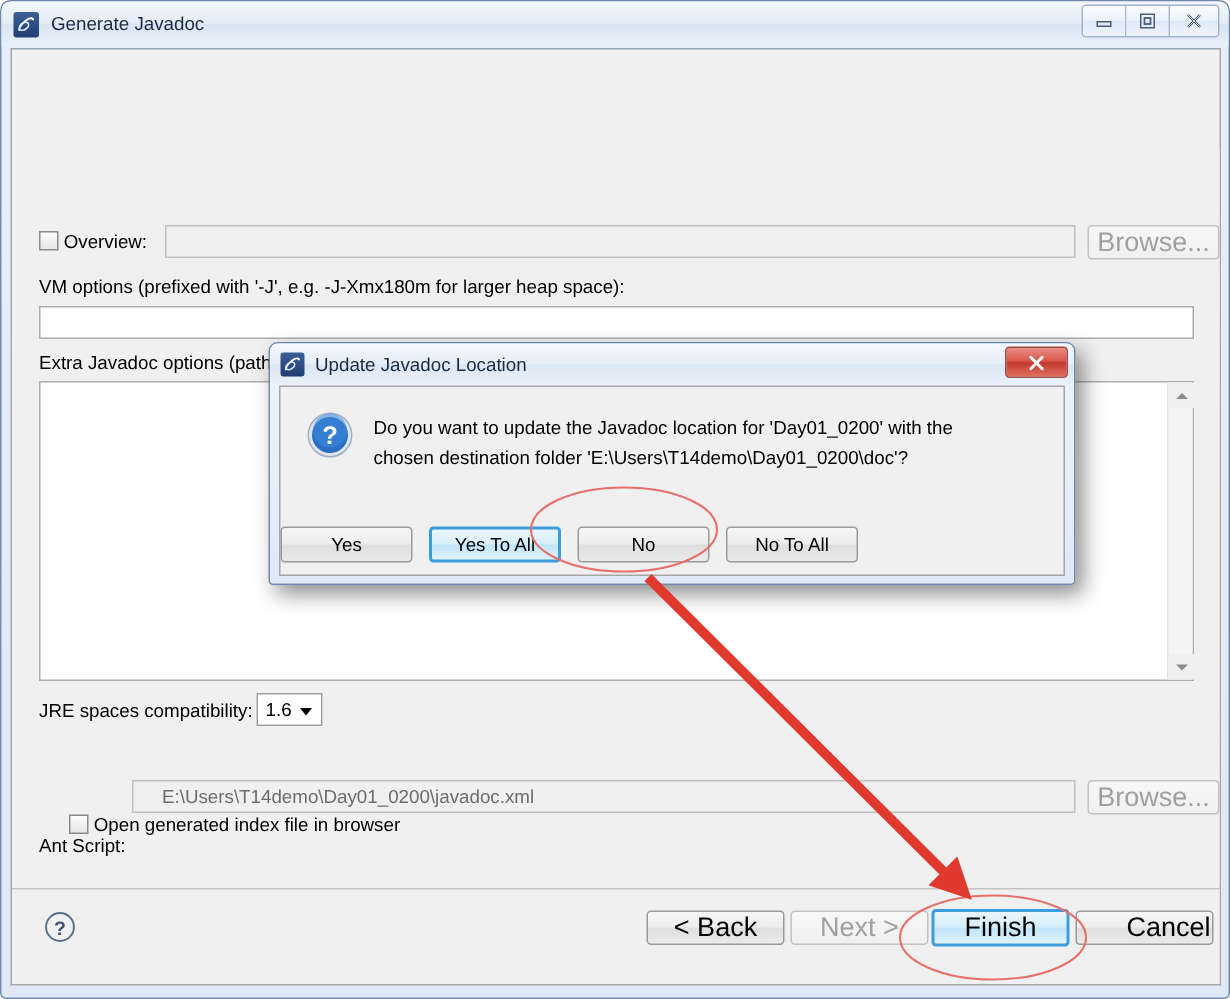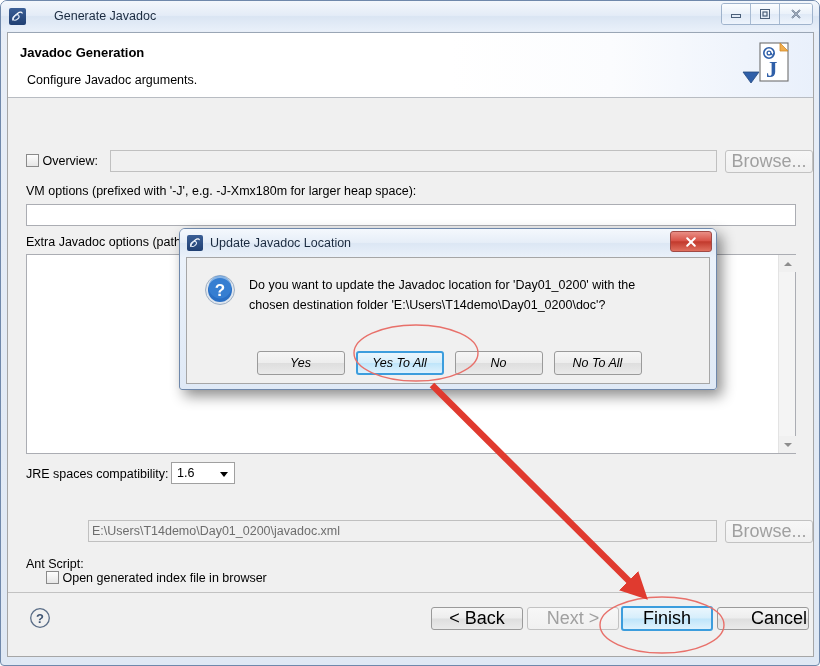--- a/index.html
+++ b/index.html
@@ -25,21 +25,20 @@
 
   
   #titlebar {
     position: absolute;
     left: 0; top: 0;
     width: 818px; height: 30px;
     border-radius: 6px 6px 0 0;
     background: linear-gradient(to bottom, #f3f7fc 0%, #e4ecf7 48%, #dae5f3 52%, #e9f0fa 100%);
     display: flex;
     align-items: center;
-    gap: 20px;
   }
   #titlebar .tb-icon {
     margin-left: 8px;
     width: 17px; height: 17px;
     border-radius: 2px;
     background: linear-gradient(to bottom, #3b5f96 0%, #1f3f72 100%);
     position: relative;
     display: inline-block;
     flex: none;
   }
@@ -125,21 +124,21 @@
     display: inline-block;
     vertical-align: -2px;
   }
 
   .textfield {
     position: absolute;
     background: #fff;
     border: 1px solid #abadb3;
     font-size: 12.5px;
     line-height: 20px;
-    padding: 0 3px;
+    padding: 0 19px;
     color: #000;
   }
   .textfield.disabled {
     background: #f0f0f0;
     border: 1px solid #c0c0c0;
     color: #6d6d6d;
   }
 
   .btn {
     position: absolute;
@@ -276,21 +275,21 @@
   }
   #modal .m-qicon {
     position: absolute;
     left: 17px; top: 16px;
     width: 32px; height: 32px;
   }
   #modal .m-btns {
     position: absolute;
     left: 0; bottom: 8px;
     width: 524px;
-    display: flex; justify-content: center; gap: 11px; font-style: italic;
+    display: flex; justify-content: flex-start; gap: 11px;
   }
   #modal .m-btn {
     position: relative;
     width: 88px; height: 24px;
     border: 1px solid #9a9a9a;
     border-radius: 3px;
     background: linear-gradient(to bottom,#f6f6f6 0%,#ededed 48%,#dedede 52%,#eaeaea 100%);
     font-size: 12.5px;
     display: flex; align-items: center; justify-content: center;
     cursor: default;
@@ -339,37 +338,20 @@
         <svg width="14" height="12" viewBox="0 0 14 12">
           <path d="M3 2 L11 10 M11 2 L3 10" stroke="#3e536e" stroke-width="1.6" fill="none"></path>
           <path d="M3 2 L11 10 M11 2 L3 10" stroke="#ffffff" stroke-width="0.5" fill="none"></path>
         </svg>
       </div>
     </div>
   </div>
 
   <div id="client">
 
-    <div id="header">
-      <div class="h-title">Javadoc Generation</div>
-      <div class="h-sub">Configure Javadoc arguments.</div>
-      <div class="h-icon">
-        <svg width="60" height="54" viewBox="0 0 60 54">
-          <path d="M3 33 L19 33 L11 44 Z" fill="#2f5fa8"></path>
-          <path d="M3 33 L19 33 L11 44 Z" fill="none" stroke="#24497f" stroke-width="0.8"></path>
-          <rect x="20" y="4" width="28" height="38" fill="#ffffff" stroke="#6f6f6f" stroke-width="1.1"></rect>
-          <path d="M40 4 L48 12 L40 12 Z" fill="#f0ad4e"></path>
-          <path d="M40 4 L48 12 L40 12 Z" fill="none" stroke="#d18a2a" stroke-width="0.8"></path>
-          <circle cx="29" cy="14" r="5.2" fill="none" stroke="#2f5fa8" stroke-width="1.6"></circle>
-          <circle cx="29" cy="14" r="1.9" fill="none" stroke="#2f5fa8" stroke-width="1.3"></circle>
-          <path d="M31.4 14 C31.4 16.6 33.8 16.8 33.8 14" stroke="#2f5fa8" stroke-width="1.3" fill="none"></path>
-          <text x="26" y="38" font-family="Liberation Serif, serif" font-size="23" font-weight="bold" fill="#2f5fa8">J</text>
-        </svg>
-      </div>
-    </div>
 
     <div id="body">
 
       <label class="lbl" style="left:18px; top:55px;">
         <span class="chk"></span>
         <span>Overview:</span>
       </label>
       <div class="textfield disabled" style="left:102px; top:51px; width:607px; height:22px;"></div>
       <div class="btn disabled" style="left:717px; top:51px; width:88px; height:23px;">Browse...</div>
 
@@ -382,31 +364,31 @@
           <div class="arrow up">
               <span class="tri up"></span>
             </div>
           <div class="arrow down">
               <span class="tri down"></span>
             </div>
         </div>
       </div>
 
       <div class="lbl" style="left:18px; top:368px;">JRE spaces compatibility:</div>
-      <div class="combo" style="left:163px; top:363px; width:64px;">
+      <div class="combo" style="left:163px; top:363px; width:44px;">
         <span>1.6</span>
         <span class="carat"></span>
       </div>
 
 
       <div class="lbl" style="left:18px; top:426px;margin-top:32px;">Ant Script:</div>
       <div class="textfield disabled" style="left:80px; top:421px; width:629px; height:22px;">E:\Users\T14demo\Day01_0200\javadoc.xml</div>
       <div class="btn disabled" style="left:717px; top:421px; width:88px; height:23px;">Browse...</div>
 
-      <label class="lbl" style="left:18px; top:472px;padding-left:20px;">
+      <label class="lbl" style="left:18px; top:444px;padding-left:20px;">
         <span class="chk"></span>
         <span>Open generated index file in browser</span>
       </label>
 
     </div>
 
     <div id="buttonbar">
       <div id="helpicon">
         <svg width="22" height="22" viewBox="0 0 22 22">
           <circle cx="11" cy="11" r="9.3" fill="none" stroke="#5a6d87" stroke-width="1.3"></circle>

